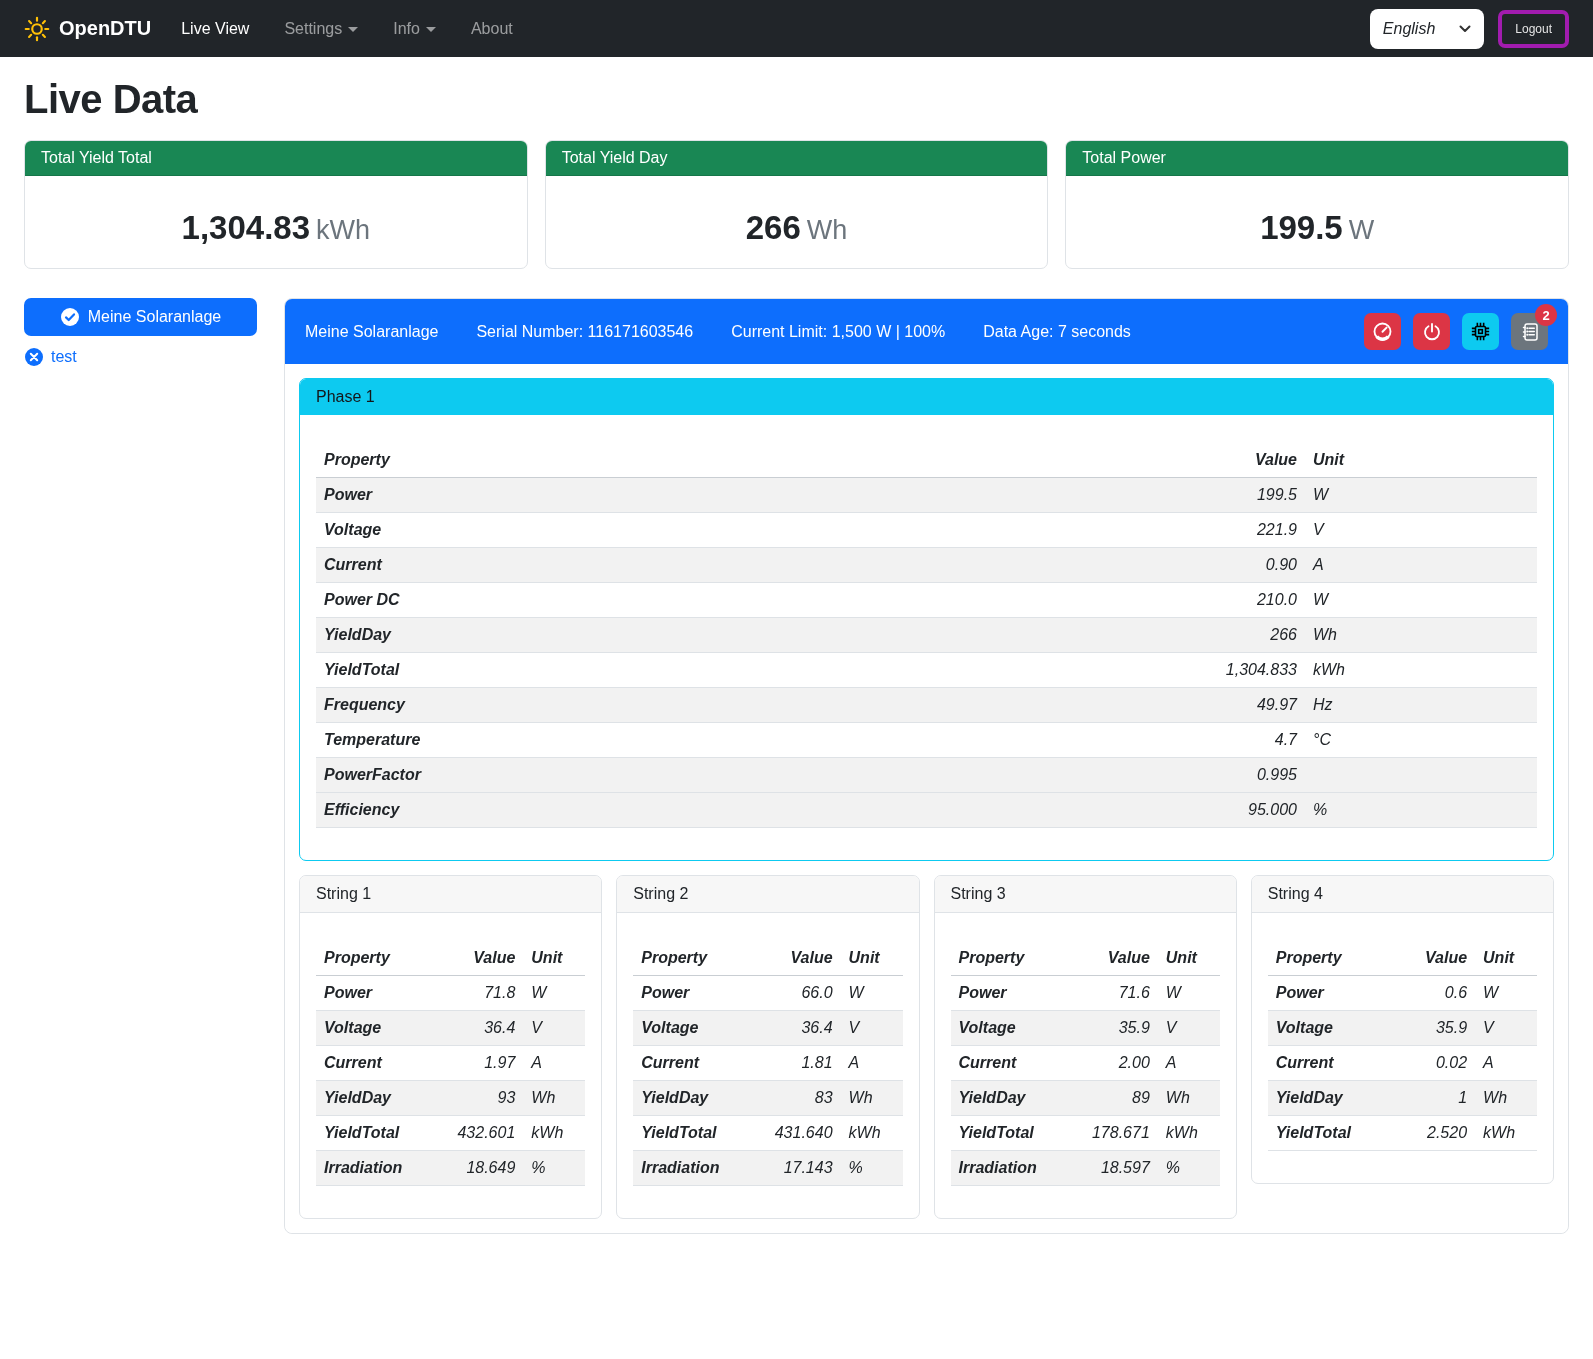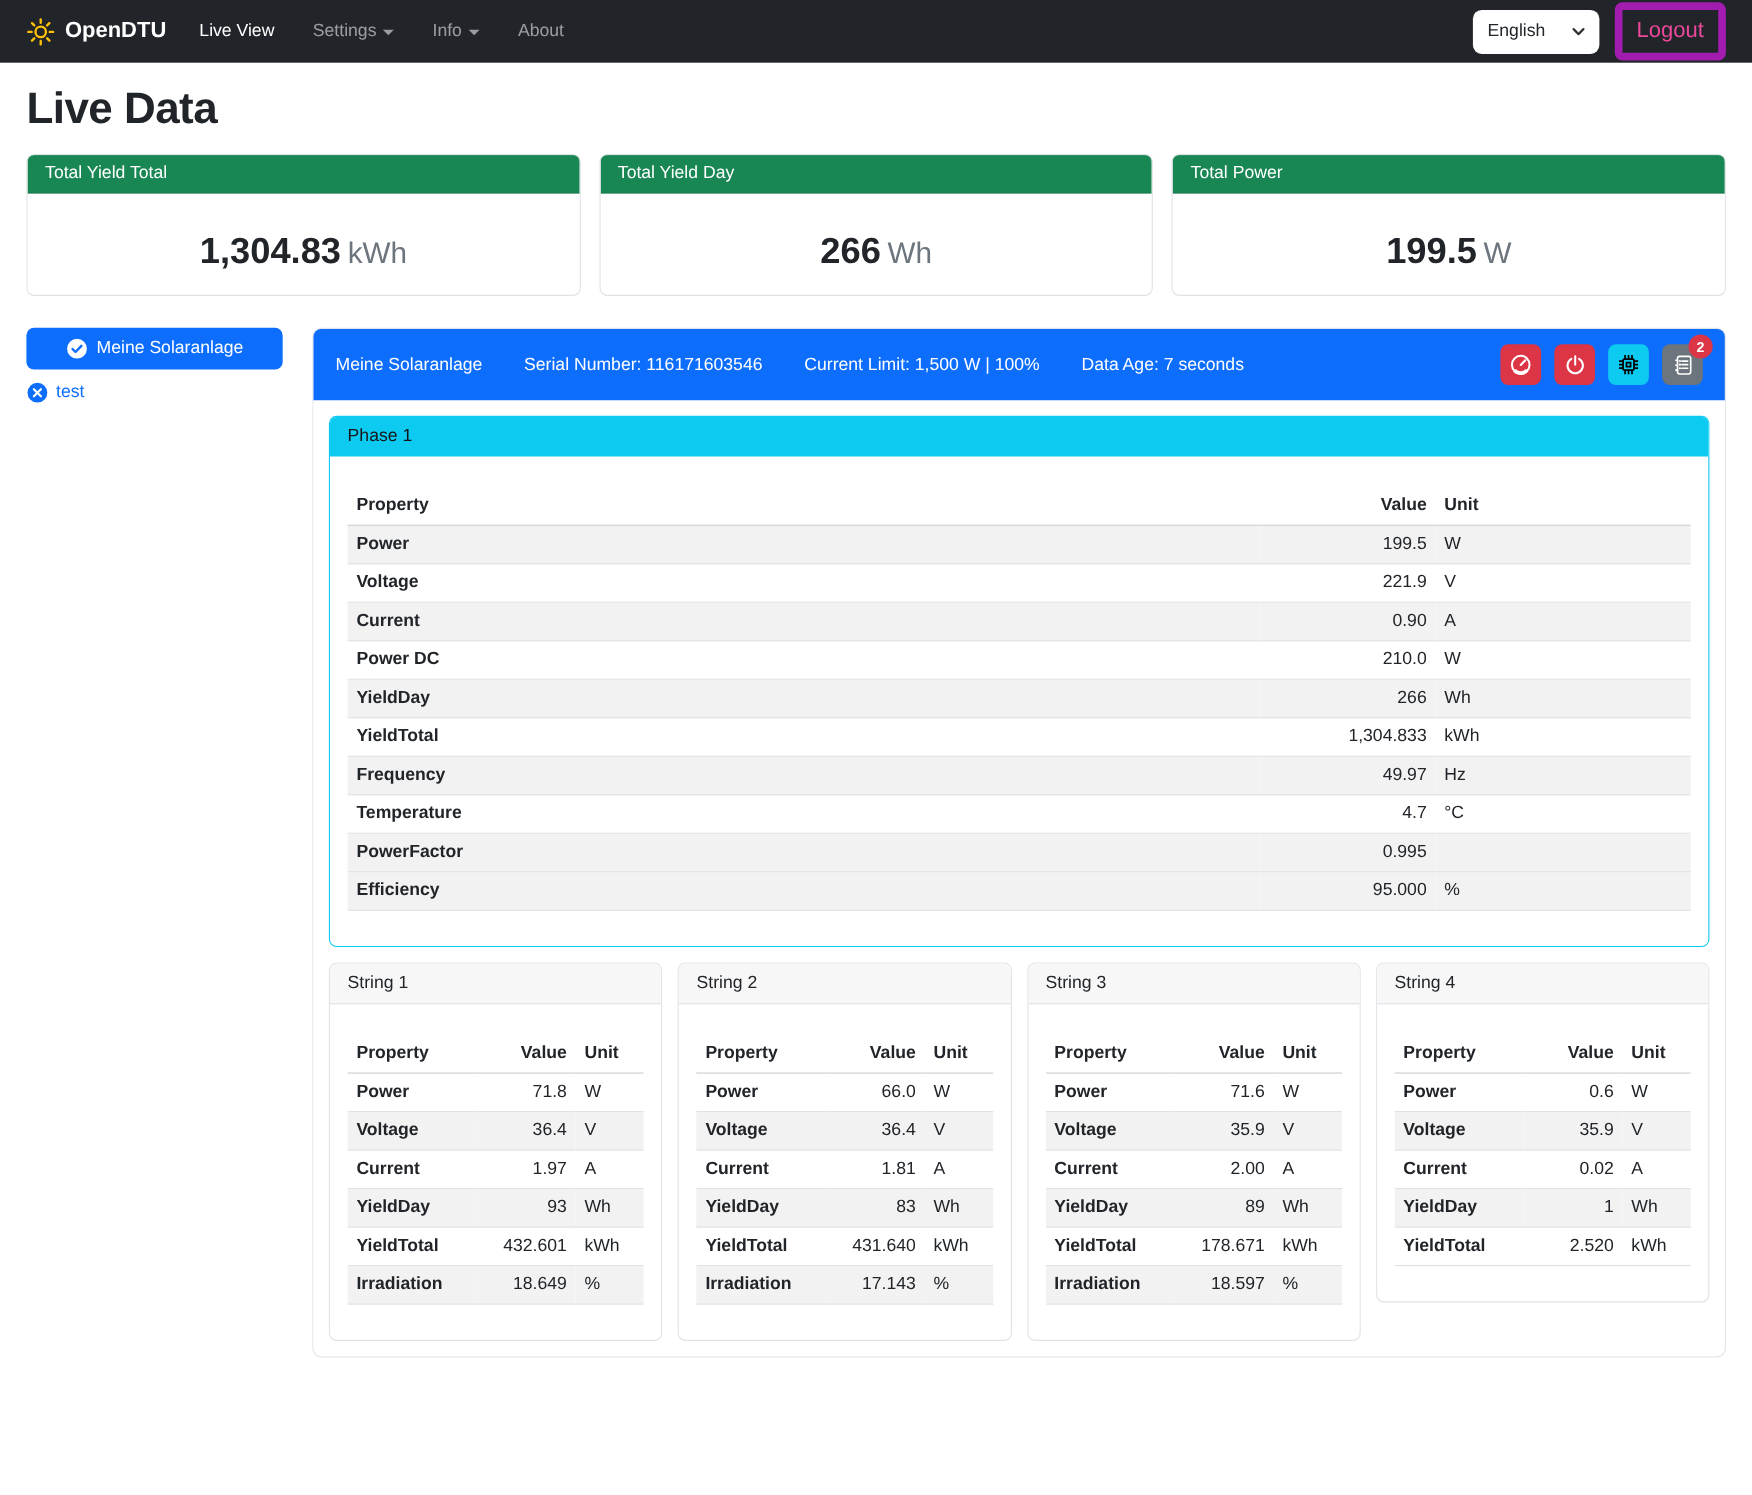--- a/index.html
+++ b/index.html
@@ -16,25 +16,25 @@
   }
   .brand { display:flex; align-items:center; gap:9px; color:#fff; font-size:20px; font-weight:700; margin-right: 22px; cursor:pointer; }
   .nav-links { display:flex; align-items:center; gap: 19px; }
   .nav-link { color: rgba(255,255,255,.55); padding: 8px 8px; cursor:pointer; display:flex; align-items:center; gap:6px; }
   .nav-link.active { color:#fff; }
   .caret { width:0; height:0; border-left:5px solid transparent; border-right:5px solid transparent; border-top:5px solid rgba(255,255,255,.55); display:inline-block; margin-top:2px;}
   .nav-right { margin-left:auto; display:flex; align-items:center; gap: 14px; }
   .lang-select {
     background:#fff; border-radius:8px; height:40px; min-width:108px;
     display:flex; align-items:center; justify-content:space-between;
-    padding: 0 13px; color:#212529; cursor:pointer; gap:24px;
+    padding: 0 13px; color:#212529; cursor:pointer; gap:24px;font-style:italic;
   }
   .btn-outline-danger {
-    background:transparent; border:7px solid #a21caf; color:#ec4899;
-    border-radius:7px; padding: 8px 13px; font-size:20px; cursor:pointer;
+    background:transparent; border:4px solid #a21caf; color:#e5e5e5;
+    border-radius:7px; padding: 8px 13px; font-size:12px; cursor:pointer;
     font-family: inherit;
   }
   
   .container { padding: 14px 24px 12px 24px; }
   h1 { font-size: 40px; font-weight: 700; letter-spacing:-.5px; margin: 6px 0 18px 0; }
   
   .summary-row { display:flex; gap: 17px; }
   .card { border:1px solid #dfe3e7; border-radius:7px; background:#fff; }
   .summary-card { flex:1; overflow:hidden; }
   .summary-card .card-header {
@@ -73,21 +73,21 @@
     position:absolute; top:-9px; right:-9px; background:#dc3545; color:#fff;
     min-width:22px; height:22px; border-radius:11px; font-size:13px; font-weight:700;
     display:flex; align-items:center; justify-content:center; padding:0 4px;
   }
   .inverter-body { padding: 14px; background:#fff; border-radius: 0 0 8px 8px; }
   
   .phase-card { border:1px solid #0dcaf0; border-radius:7px; overflow:hidden; }
   .phase-card .card-header { background:#0dcaf0; color:#141619; padding: 9px 16px; }
   .card-body { padding: 16px; margin-top: 12px; }
   
-  table { width:100%; border-collapse:collapse; margin-bottom:16px; }
+  table { width:100%; border-collapse:collapse; margin-bottom:16px;font-style:italic; }
   th, td { padding: 8px; border-bottom: 1px solid #dee2e6; text-align:left; vertical-align:middle; }
   thead th { border-bottom-color:#c9ced3; }
   th.prop { font-weight:700; }
   td.val, th.val { text-align:right; }
   tr.striped { background:#f2f2f2; }
   .phase-table col.c-prop { width:68%; }
   .phase-table col.c-val  { width:13%; }
   .phase-table col.c-unit { width:19%; }
   .string-table col.c-prop { width:44%; }
   .string-table col.c-val  { width:33%; }

